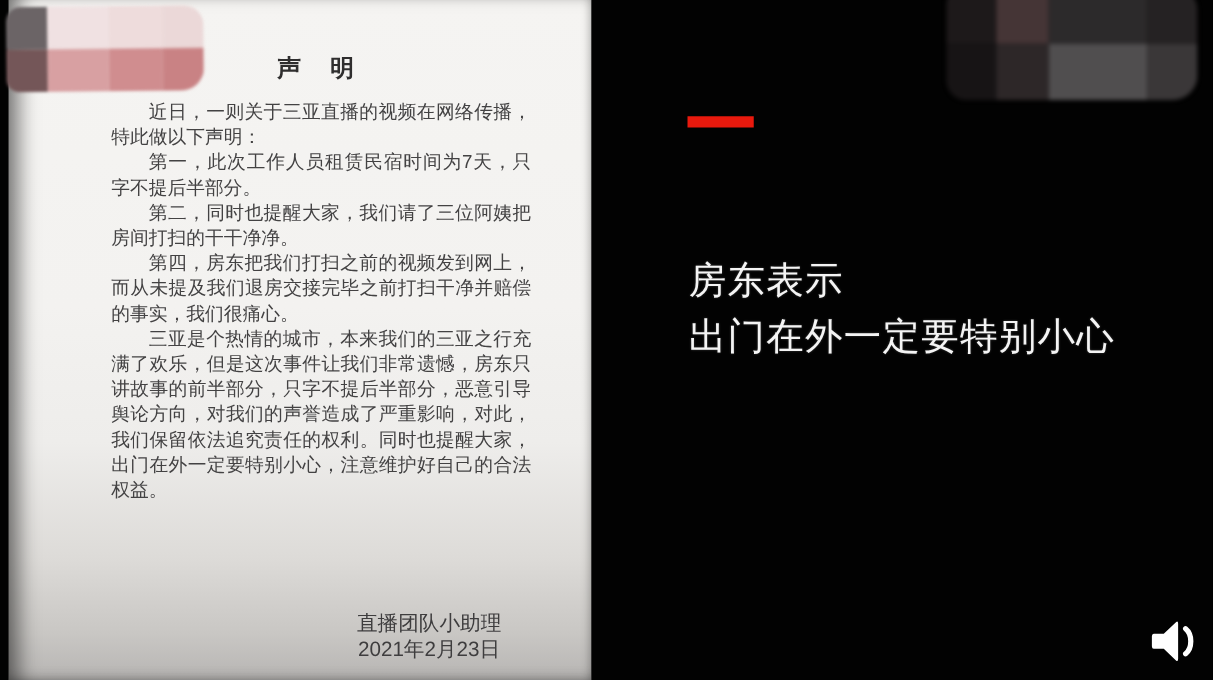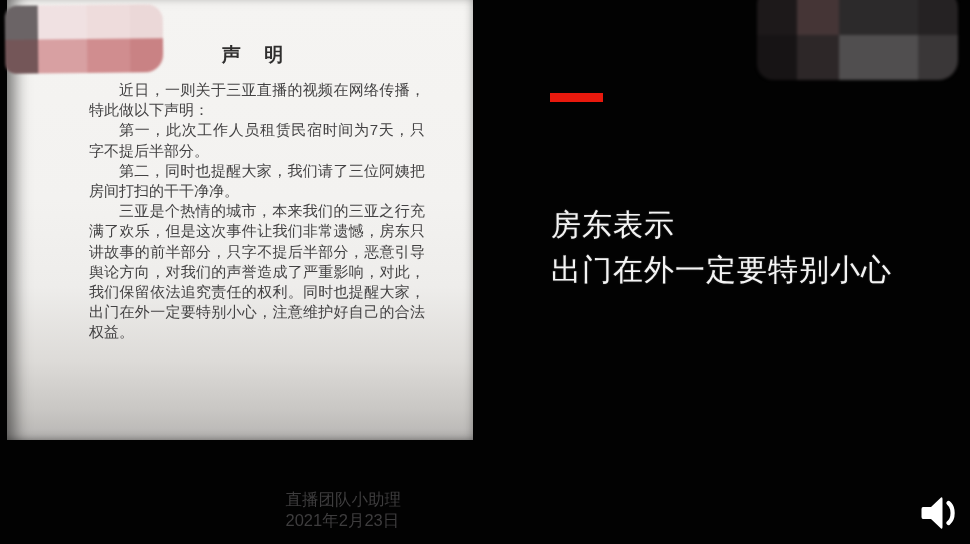--- a/index.html
+++ b/index.html
@@ -11,21 +11,21 @@
     width: 970px;
     height: 544px;
     background: #020202;
     overflow: hidden;
   }
 
   
   .document {
     position: absolute;
     left: 7px; top: 0;
-    width: 466px; height: 440px;
+    width: 466px; height: 544px;
     background: linear-gradient(180deg,
       #f5f4f2 0%, #f3f2f0 45%, #eeedeb 65%,
       #dddbd8 82%, #c9c7c4 93%, #b7b5b3 100%);
     box-shadow: inset 16px 0 16px -8px rgba(0,0,0,0.50),
                 inset -5px 0 8px -4px rgba(0,0,0,0.28),
                 inset 0 -6px 10px -6px rgba(0,0,0,0.25);
   }
   .doc-title {
     position: absolute;
     left: 83px; top: 42px;
@@ -44,21 +44,21 @@
     font-size: 15px;
     line-height: 20.2px;
     color: #434243;
     text-align: justify;
     filter: blur(0.45px);
   }
   .doc-body p { text-indent: 2em; }
   .doc-sign {
     position: absolute;
     right: 72px; top: 489px;
-    text-align: left;
+    text-align: center;
     font-size: 16.5px;
     line-height: 21px;
     color: #3e3d3e;
     filter: blur(0.4px);
   }
 
   
   .mosaic {
     position: absolute;
     display: grid;
@@ -112,20 +112,21 @@
 
 <div class="stage" style="background: rgb(2, 2, 2);">
 
   <div class="document">
     <div class="doc-title">声 明</div>
 
     <div class="doc-body">
         <p>近日，一则关于三亚直播的视频在网络传播，特此做以下声明：</p>
         <p>第一，此次工作人员租赁民宿时间为7天，只字不提后半部分。</p>
         <p>第二，同时也提醒大家，我们请了三位阿姨把房间打扫的干干净净。</p>
+        <p>第四，房东把我们打扫之前的视频发到网上，而从未提及我们退房交接完毕之前打扫干净并赔偿的事实，我们很痛心。</p>
         <p>三亚是个热情的城市，本来我们的三亚之行充满了欢乐，但是这次事件让我们非常遗憾，房东只讲故事的前半部分，只字不提后半部分，恶意引导舆论方向，对我们的声誉造成了严重影响，对此，我们保留依法追究责任的权利。同时也提醒大家，出门在外一定要特别小心，注意维护好自己的合法权益。</p>
       </div>
 
     <div class="doc-sign">
       <div>直播团队小助理</div>
       <div>2021年2月23日</div>
     </div>
   </div>
 
   <div class="mosaic mosaic-tl">

